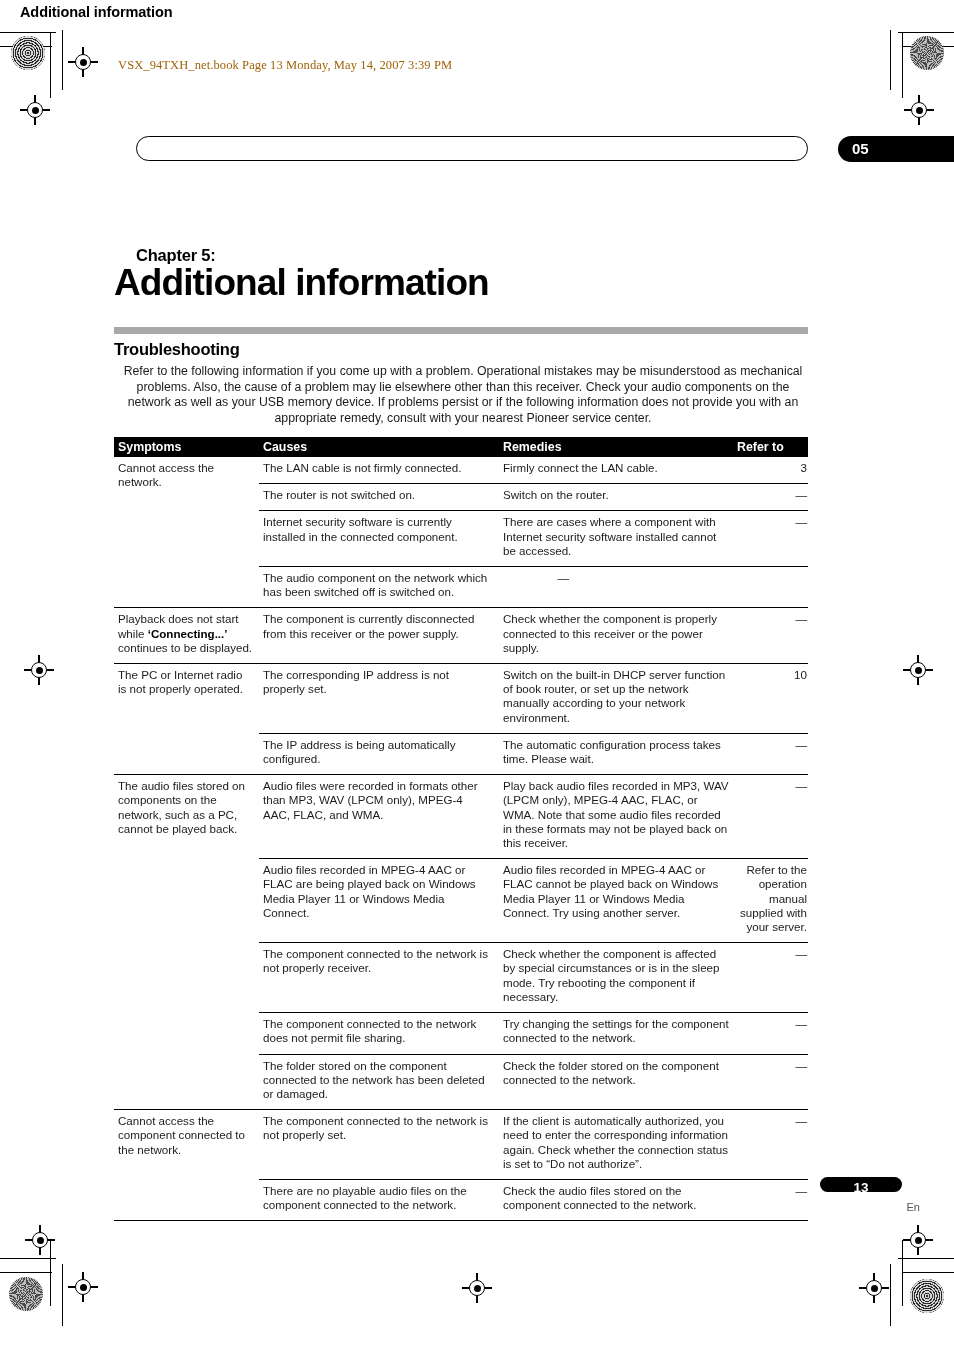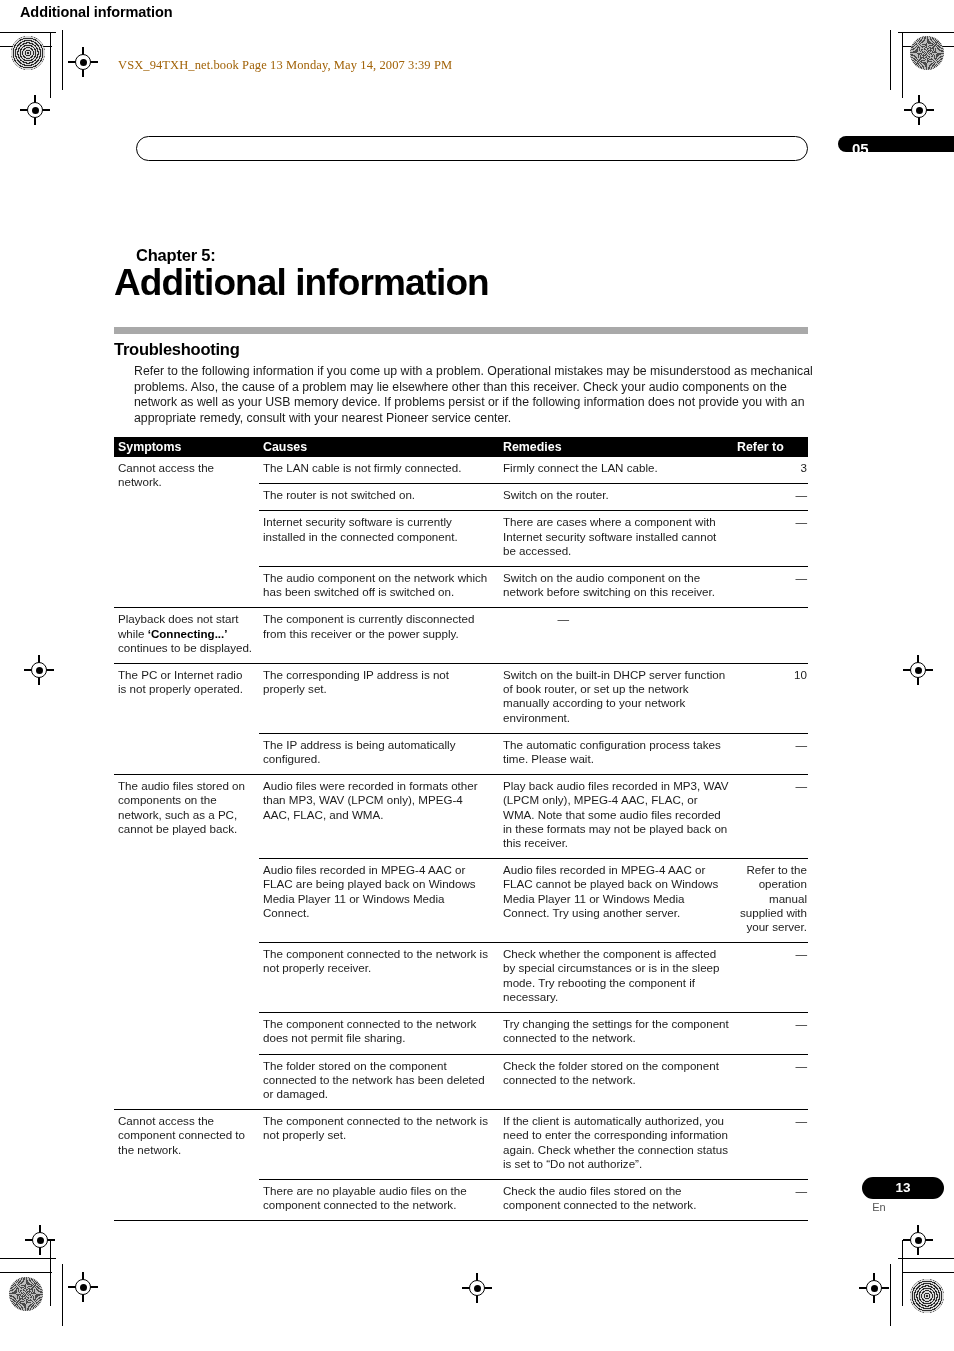--- a/index.html
+++ b/index.html
@@ -78,21 +78,21 @@
     position: absolute;
     left: 20px; top: 4px;
     font-size: 14.5px;
     font-weight: bold;
     color: #000;
     letter-spacing: -0.1px;
   }
   .chapnum {
     position: absolute;
     left: 838px; top: 136px;
-    width: 116px; height: 16px;
+    width: 116px; height: 26px;
     background: #000;
     border-radius: 13px 0 0 13px;
   }
   .chapnum span {
     position: absolute;
     left: 14px; top: 4px;
     color: #fff;
     font-size: 15px;
     font-weight: bold;
   }
@@ -128,22 +128,21 @@
     color: #000;
     letter-spacing: -0.25px;
   }
   .intro {
     position: absolute;
     left: 116px; top: 364px;
     width: 694px;
     font-size: 12.3px;
     line-height: 15.6px;
     color: #1c1c1c;
-    text-align: left;
-    margin-left: 18px;
+    text-align: center;
   }
 
   
   .tbl {
     position: absolute;
     left: 114px; top: 437px;
     width: 694px;
   }
   .thead {
     display: flex;
@@ -202,38 +201,38 @@
     padding: 4px 1px 8px 0;
     font-size: 11.6px;
     line-height: 14.2px;
     color: #1c1c1c;
     text-align: right;
   }
 
   
   .pagepill {
     position: absolute;
-    left: 862px; top: 1177px;
-    width: 82px; height: 22px;
+    left: 820px; top: 1177px;
+    width: 82px; height: 15px;
     background: #000;
     border-radius: 11px;
   }
   .pagepill span {
     position: absolute;
     left: 0; right: 0; top: 3px;
     text-align: center;
     color: #fff;
     font-size: 13.5px;
     font-weight: bold;
   }
   .langmark {
     position: absolute;
     left: 838px; top: 1201px;
     width: 82px;
-    text-align: center;
+    text-align: right;
     font-size: 11px;
     color: #555;
   }
 </style>
 </head>
 <body>
 
 <div class="marks">
 
   <div class="cropline" style="left:0;top:32px;width:56px;height:1.4px;"></div>
@@ -362,30 +361,30 @@
               <div class="remedy">Switch on the router.</div>
               <div class="refer">—</div>
             </div>
             <div class="row">
               <div class="cause">Internet security software is currently installed in the connected component.</div>
               <div class="remedy">There are cases where a component with Internet security software installed cannot be accessed.</div>
               <div class="refer">—</div>
             </div>
             <div class="row">
               <div class="cause">The audio component on the network which has been switched off is switched on.</div>
-              <div class="remedy">Switch on the audio component on the network before switching on this receiver.</div>
               <div class="refer">—</div>
             </div>
           </div>
         </div>
         <div class="group">
           <div class="sym">Playback does not start while <b>‘Connecting...’</b> continues to be displayed.</div>
           <div class="rows">
             <div class="row">
               <div class="cause">The component is currently disconnected from this receiver or the power supply.</div>
+              <div class="remedy">Check whether the component is properly connected to this receiver or the power supply.</div>
               <div class="refer">—</div>
             </div>
           </div>
         </div>
         <div class="group">
           <div class="sym">The PC or Internet radio is not properly operated.</div>
           <div class="rows">
             <div class="row">
               <div class="cause">The corresponding IP address is not properly set.</div>
               <div class="remedy">Switch on the built-in DHCP server function of book router, or set up the network manually according to your network environment.</div>

